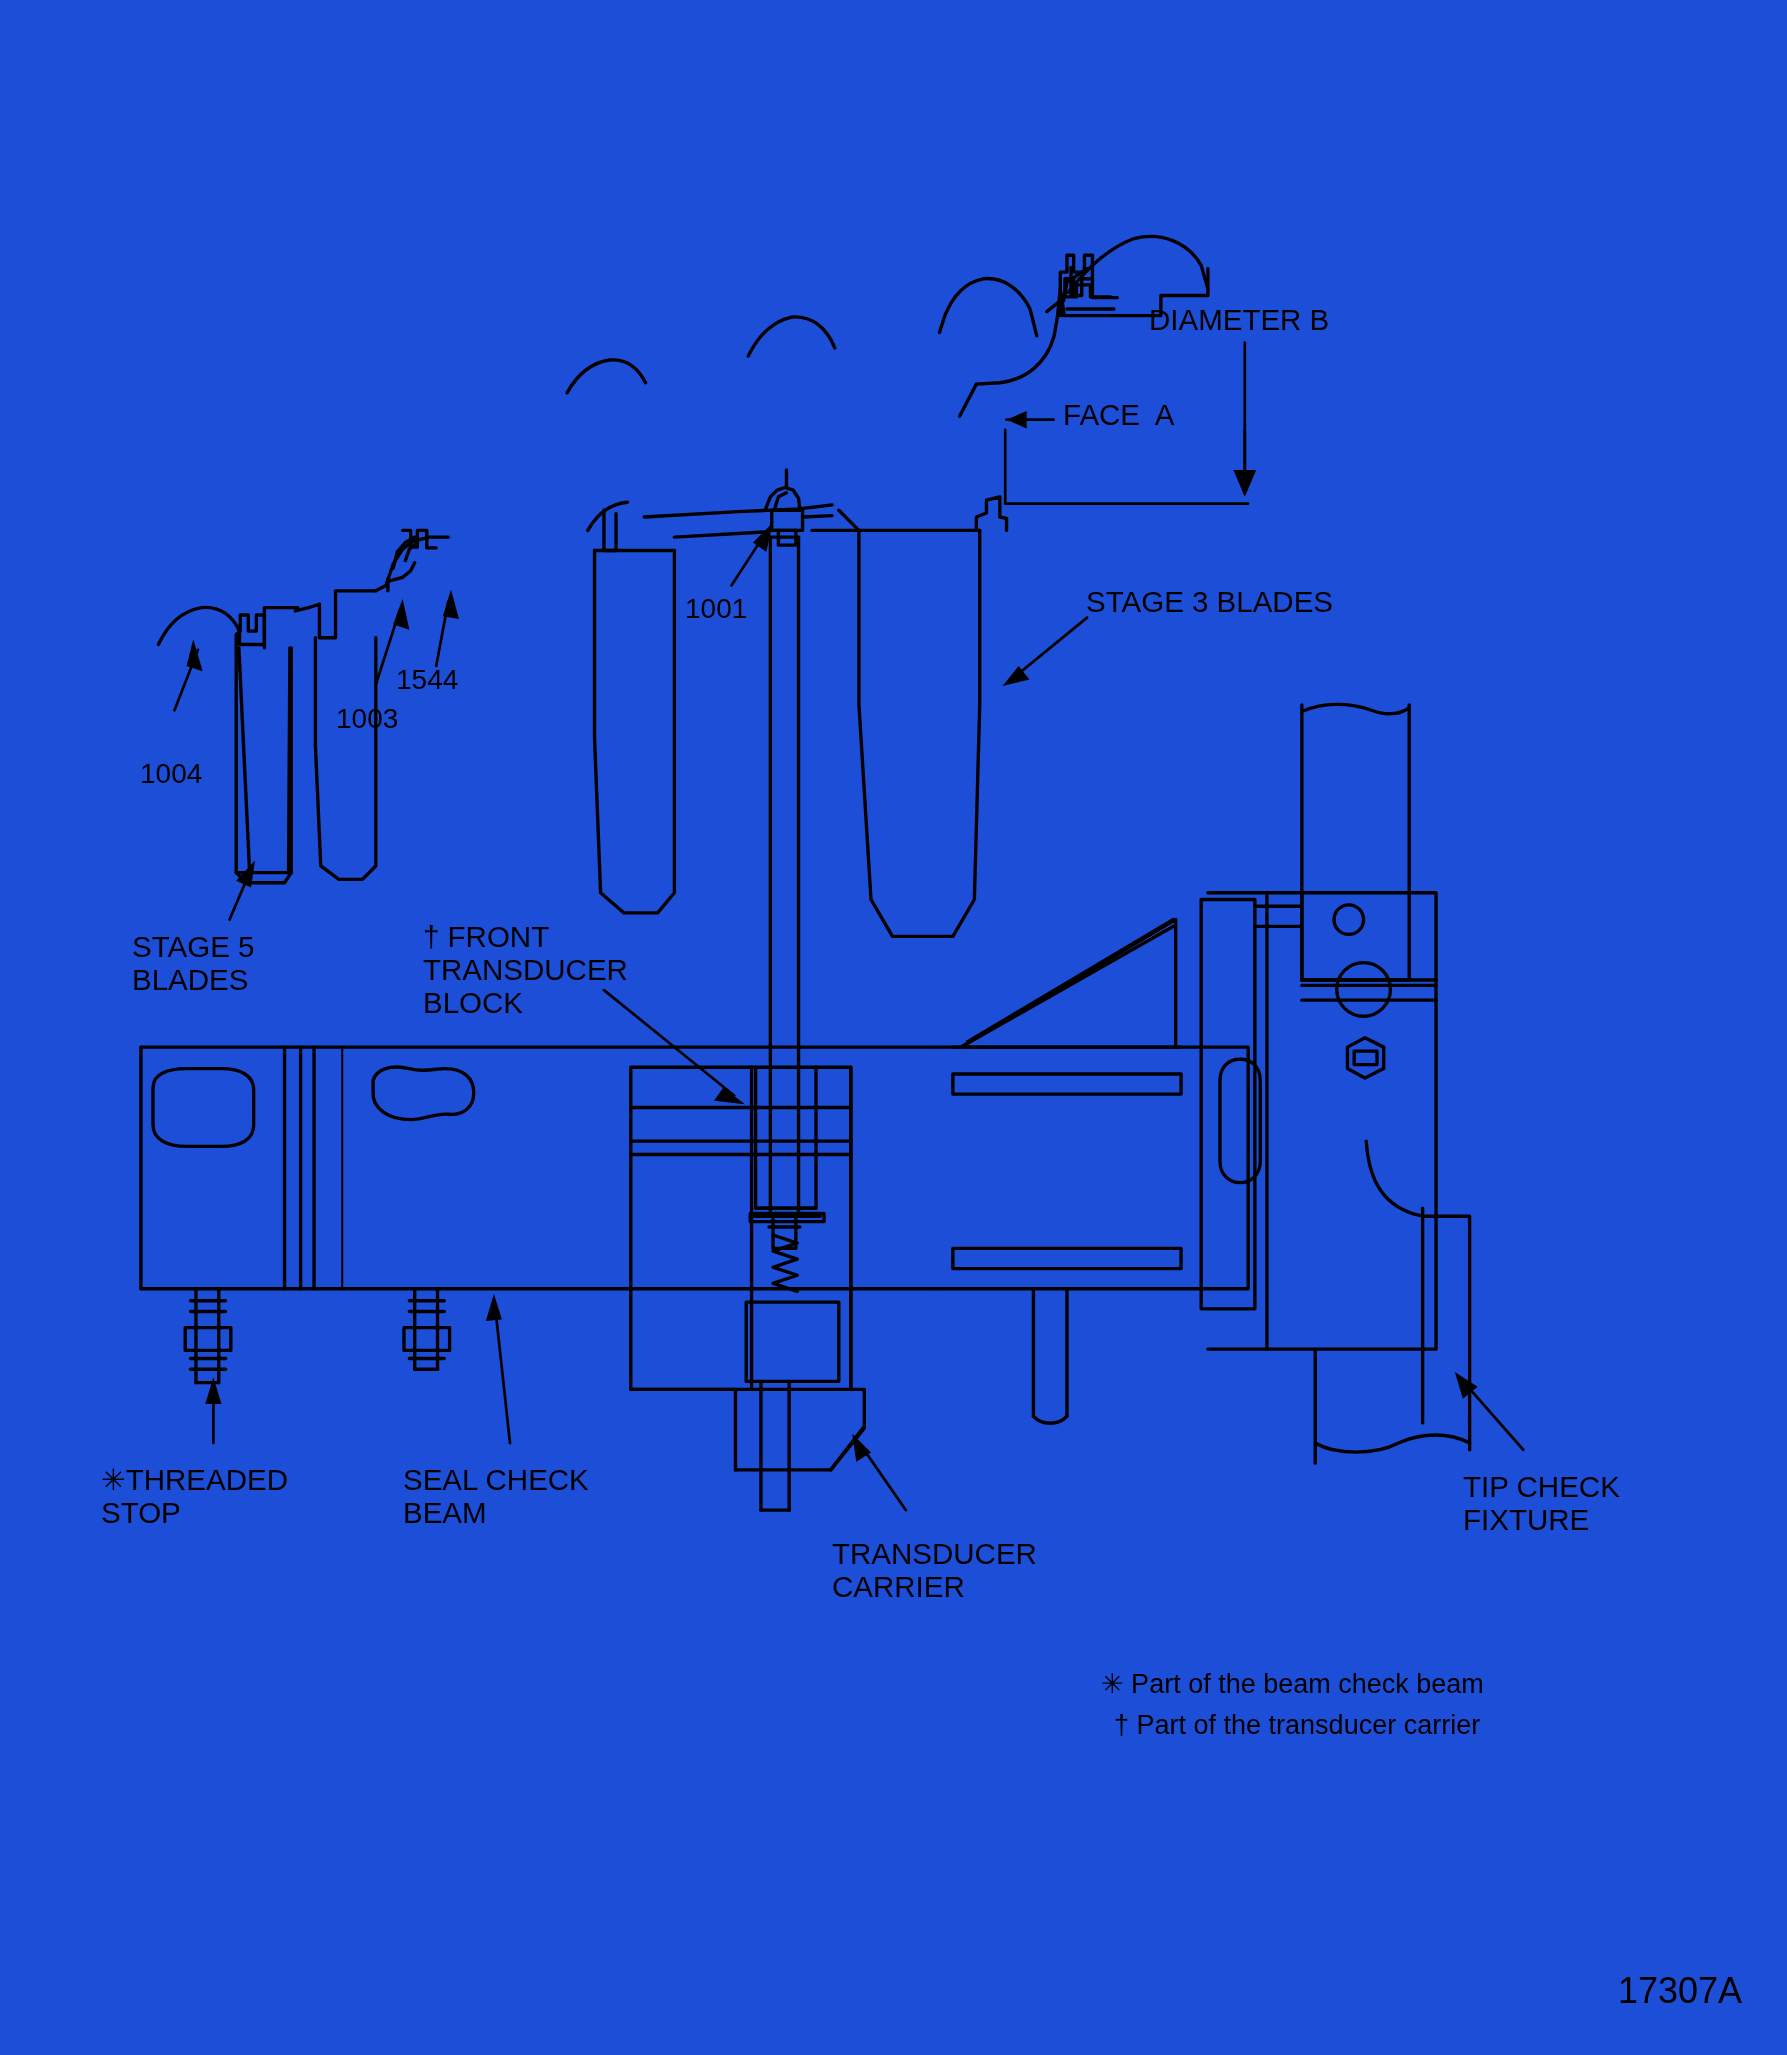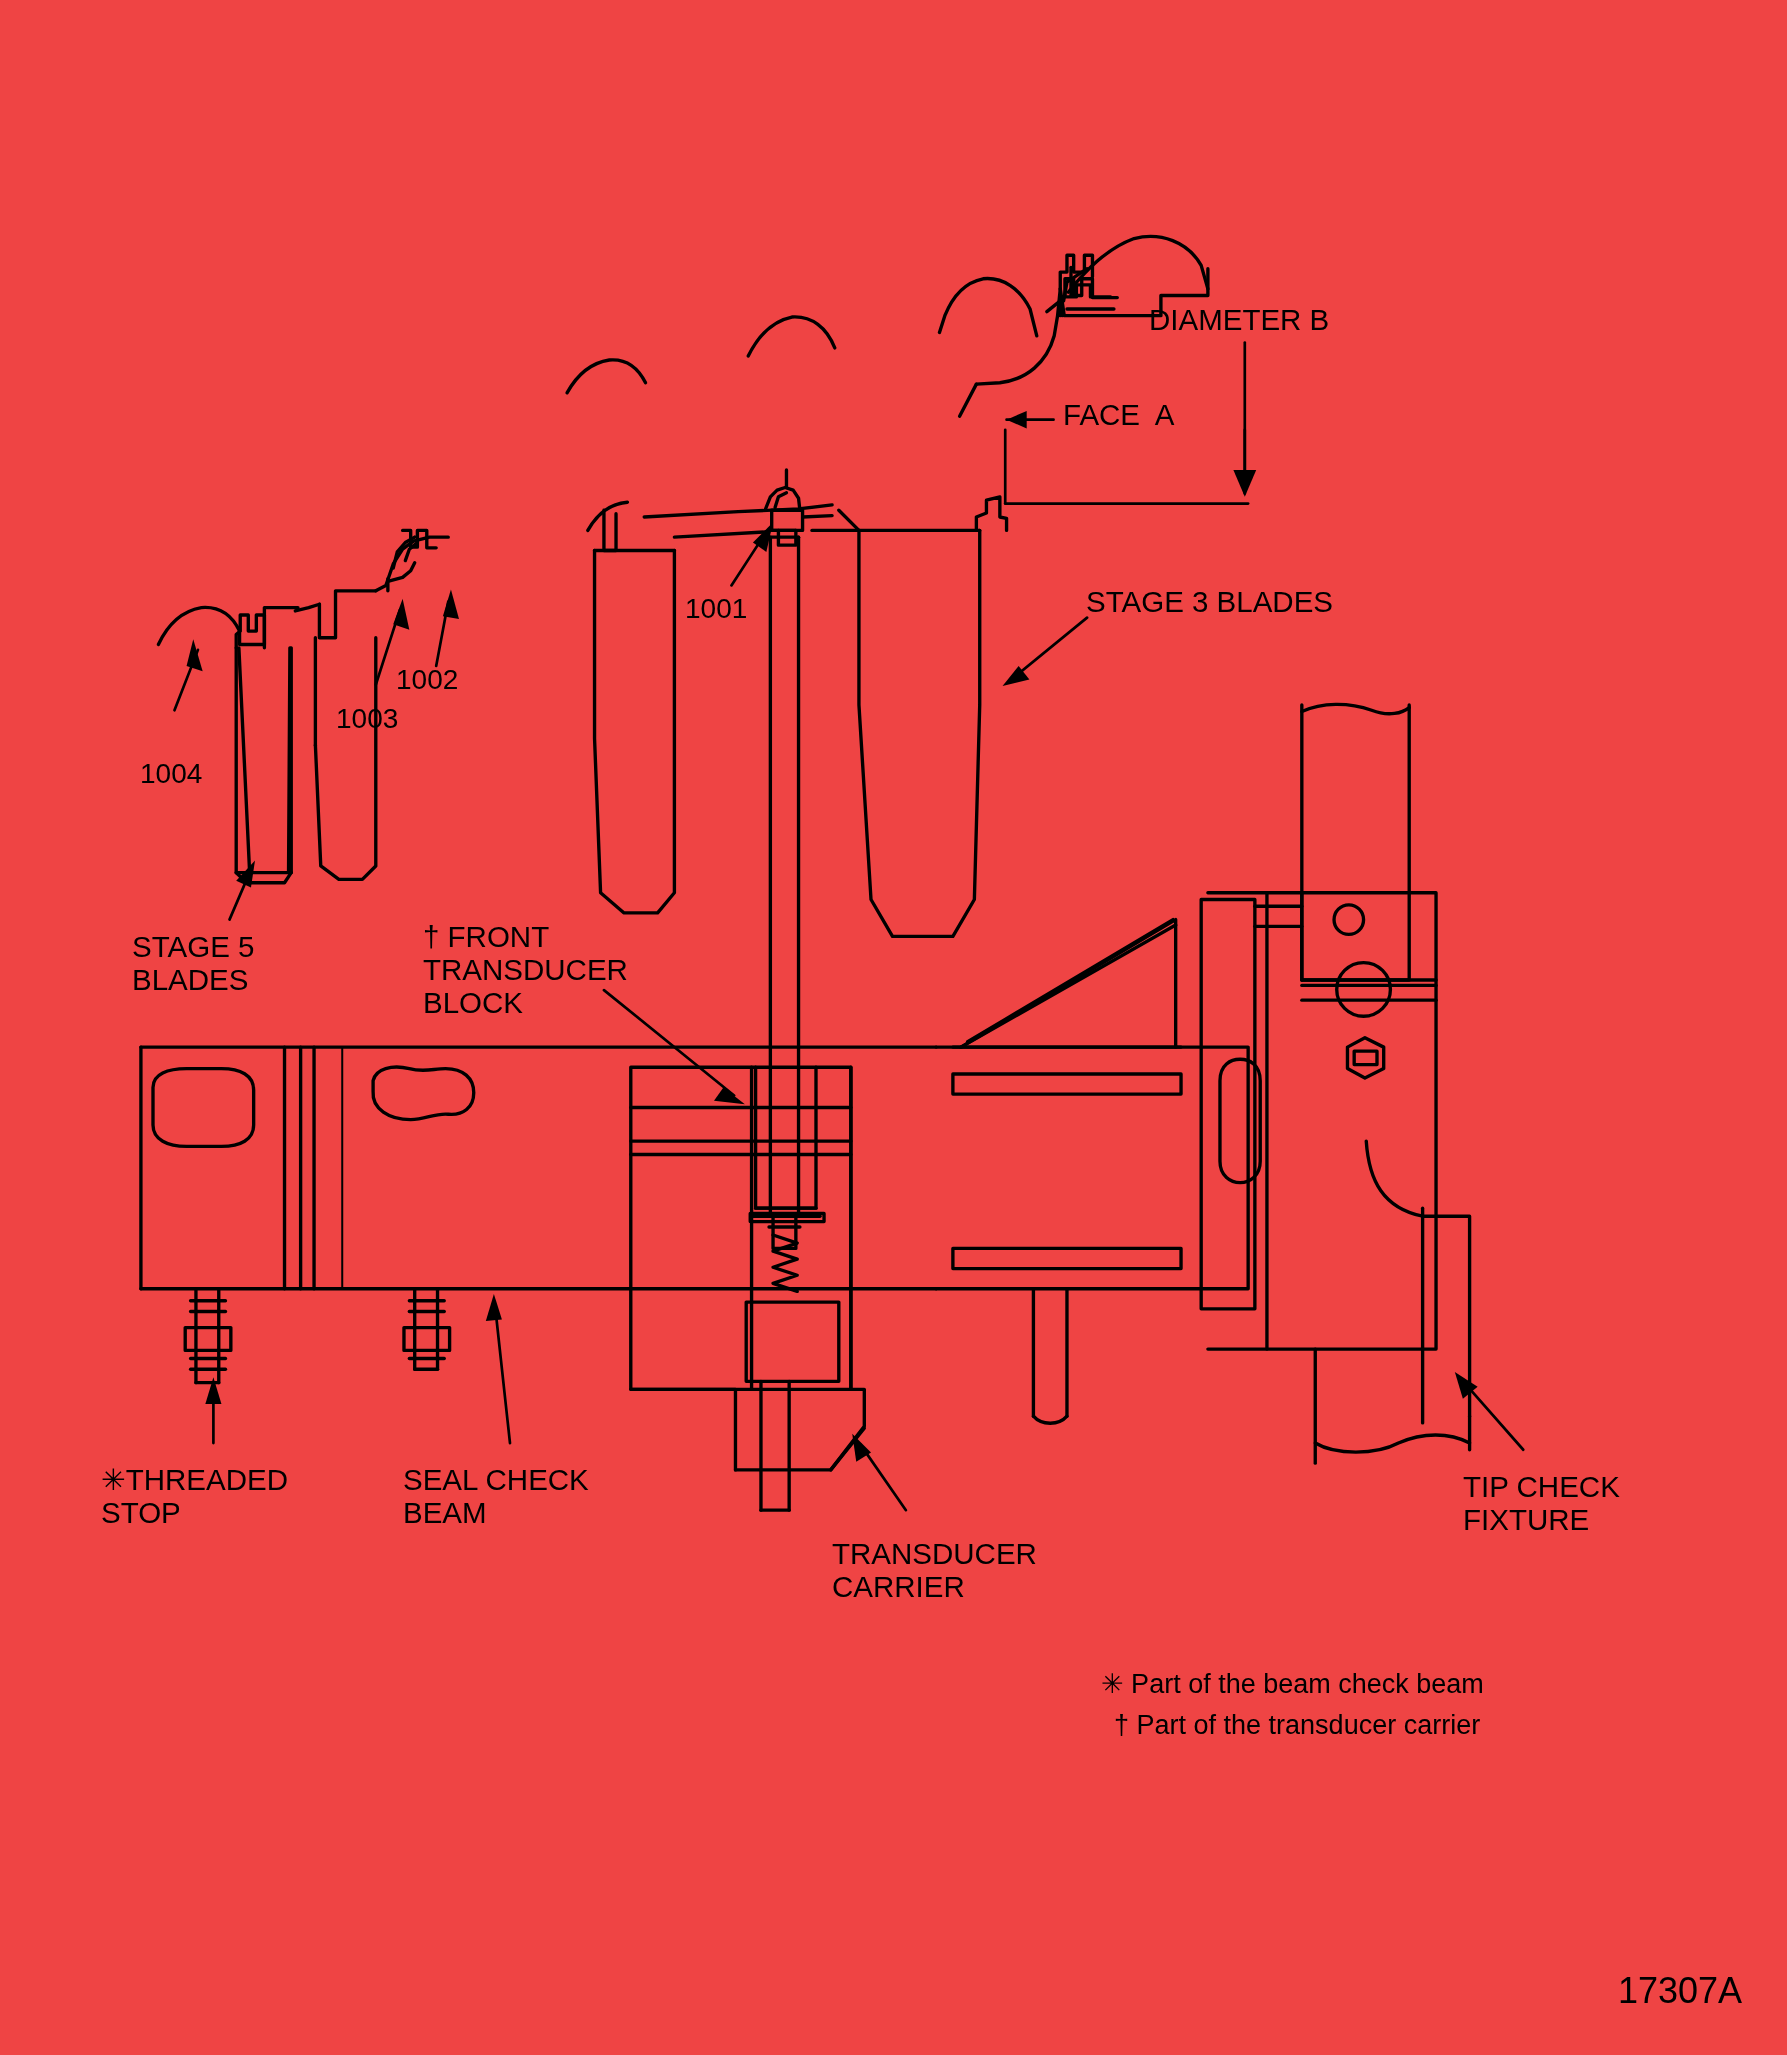--- a/index.html
+++ b/index.html
@@ -4,21 +4,21 @@
 <style>
   html, body {
     margin: 0;
     padding: 0;
     background: #ffffff;
   }
   #page {
     position: relative;
     width: 1787px;
     height: 2056px;
-    background: #ef4444;
+    background: #1d4ed8;
     font-family: "Liberation Sans", sans-serif;
     color: #000000;
     overflow: hidden;
   }
   #drawing {
     position: absolute;
     left: 0;
     top: 0;
     width: 1787px;
     height: 2056px;
@@ -267,21 +267,21 @@
   </svg>
 
   <div class="lbl lbl-big left" style="left:1149px; top:303px;">DIAMETER B</div>
 
   <div class="lbl lbl-big left" style="left:1063px; top:398px;">FACE  A</div>
 
   <div class="lbl lbl-big left" style="left:1086px; top:585px;">STAGE 3 BLADES</div>
 
   <div class="lbl lbl-num left" style="left:685px; top:593px;">1001</div>
 
-  <div class="lbl lbl-num left" style="left:396px; top:664px;">1002</div>
+  <div class="lbl lbl-num left" style="left:396px; top:664px;">1544</div>
 
   <div class="lbl lbl-num left" style="left:336px; top:703px;">1003</div>
 
   <div class="lbl lbl-num left" style="left:140px; top:730px;margin-top:28px;">1004</div>
 
   <div class="lbl lbl-big center" style="left:132px; top:930px; width:195px;">STAGE 5
 BLADES</div>
 
   <div class="lbl lbl-big center" style="left:423px; top:920px; width:248px;">† FRONT
 TRANSDUCER

